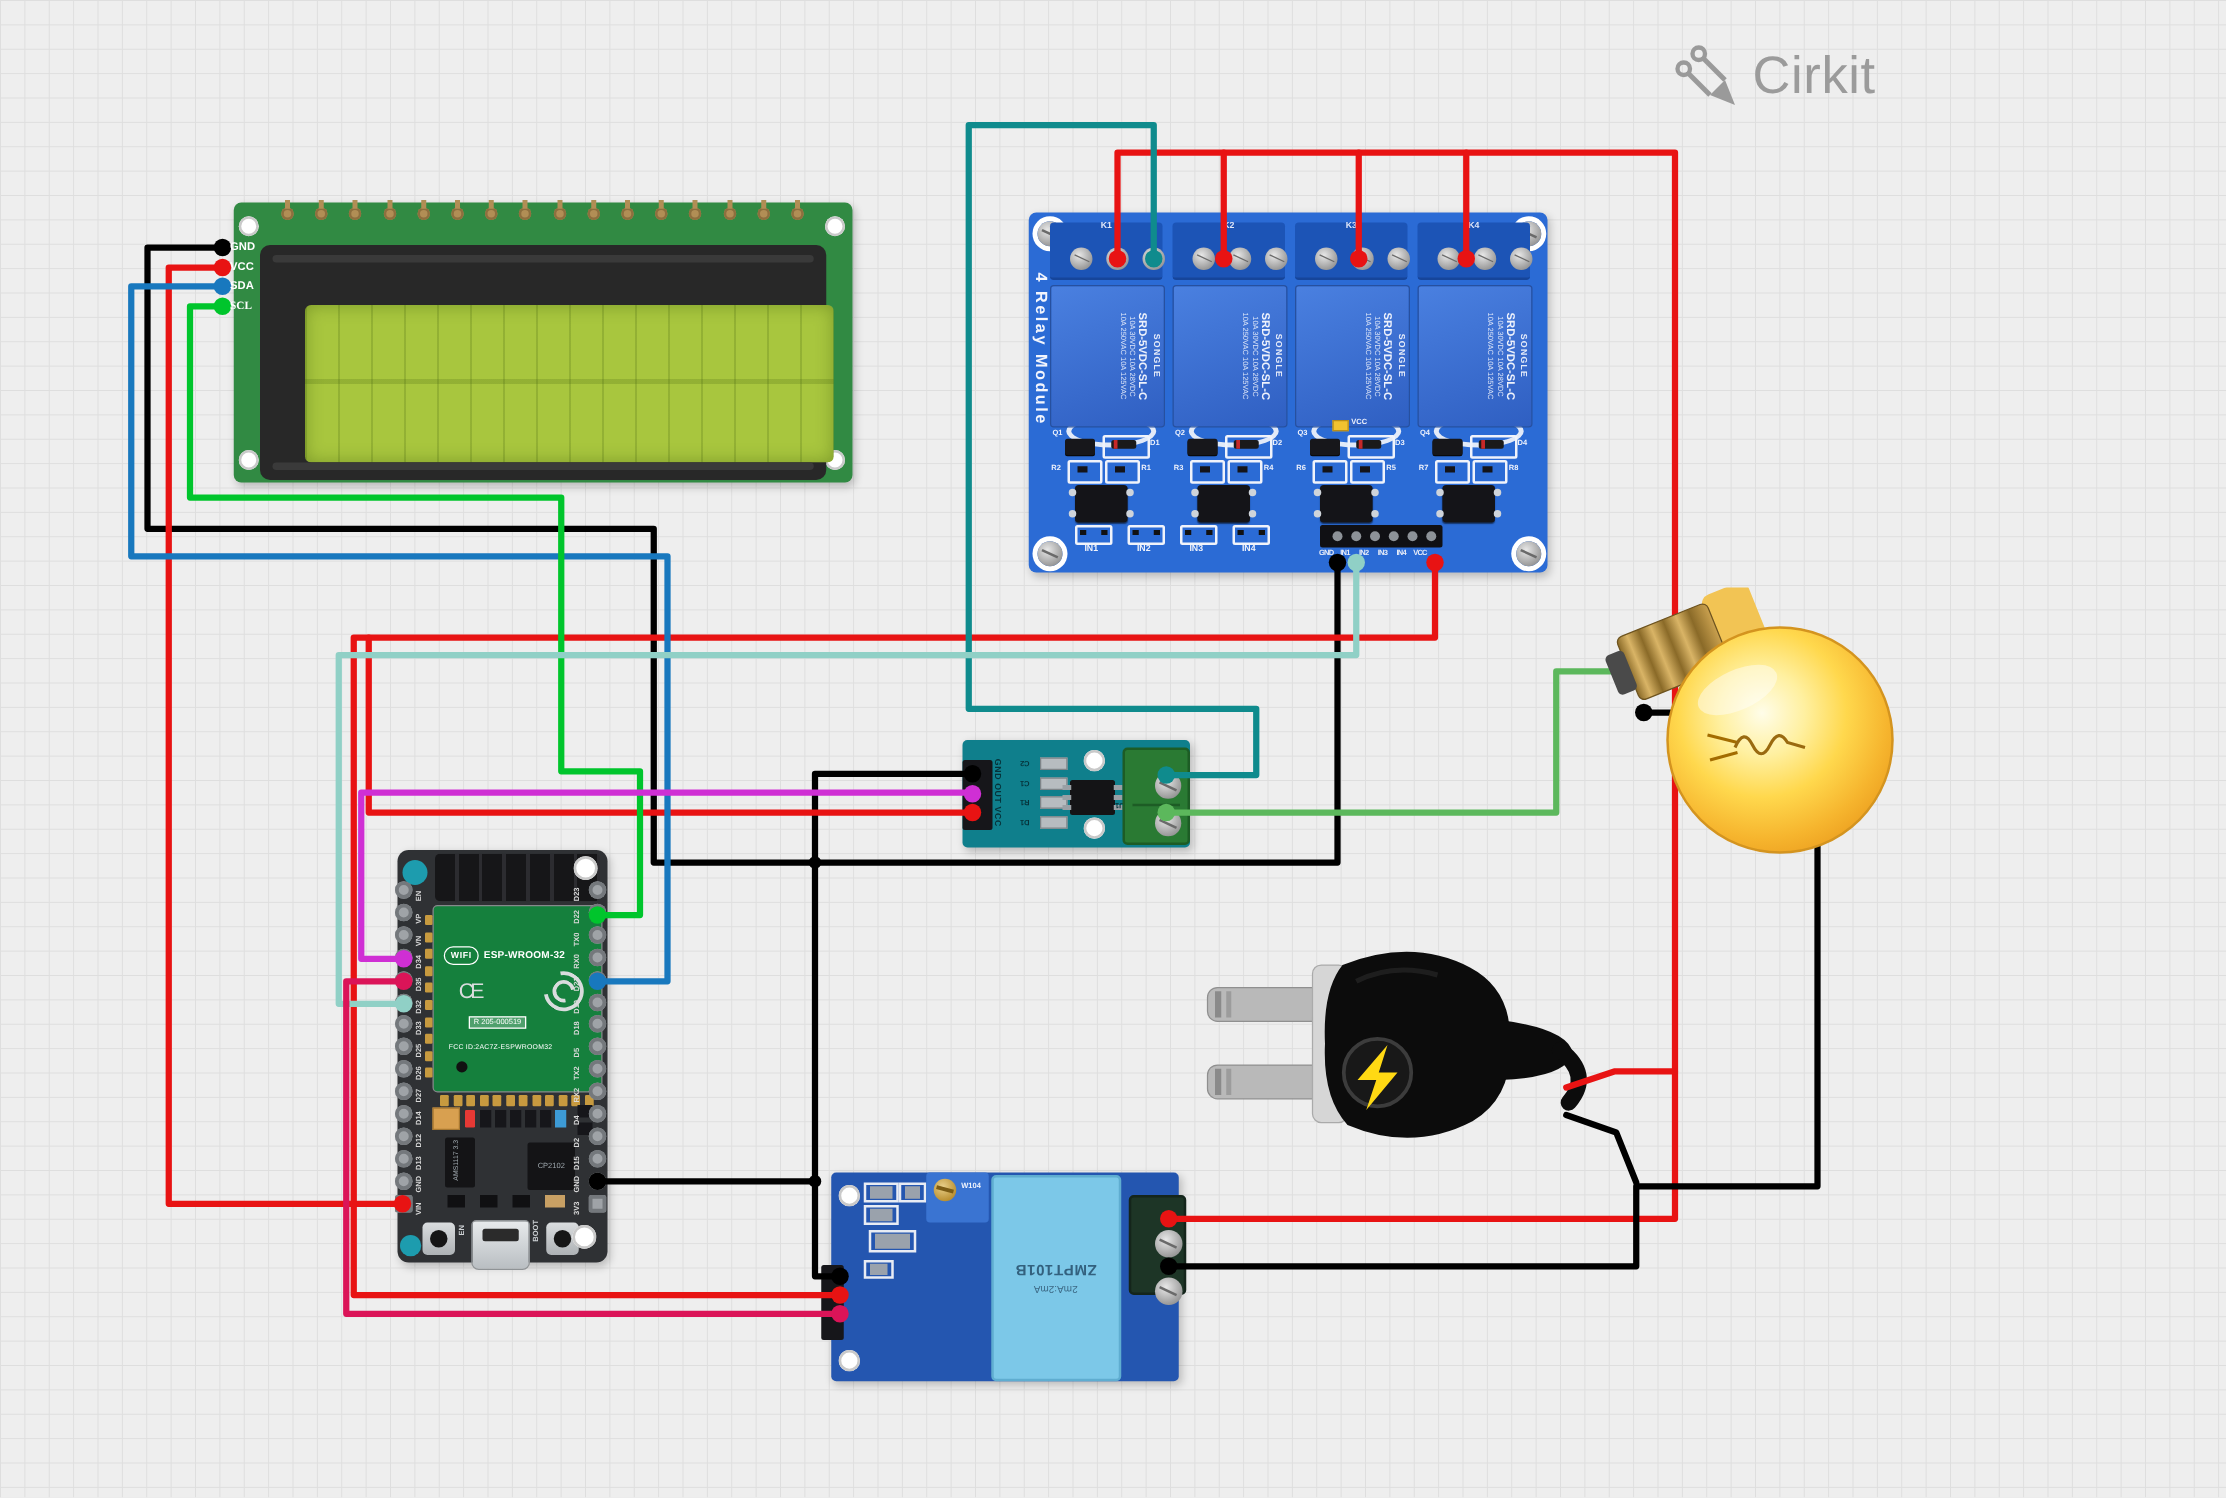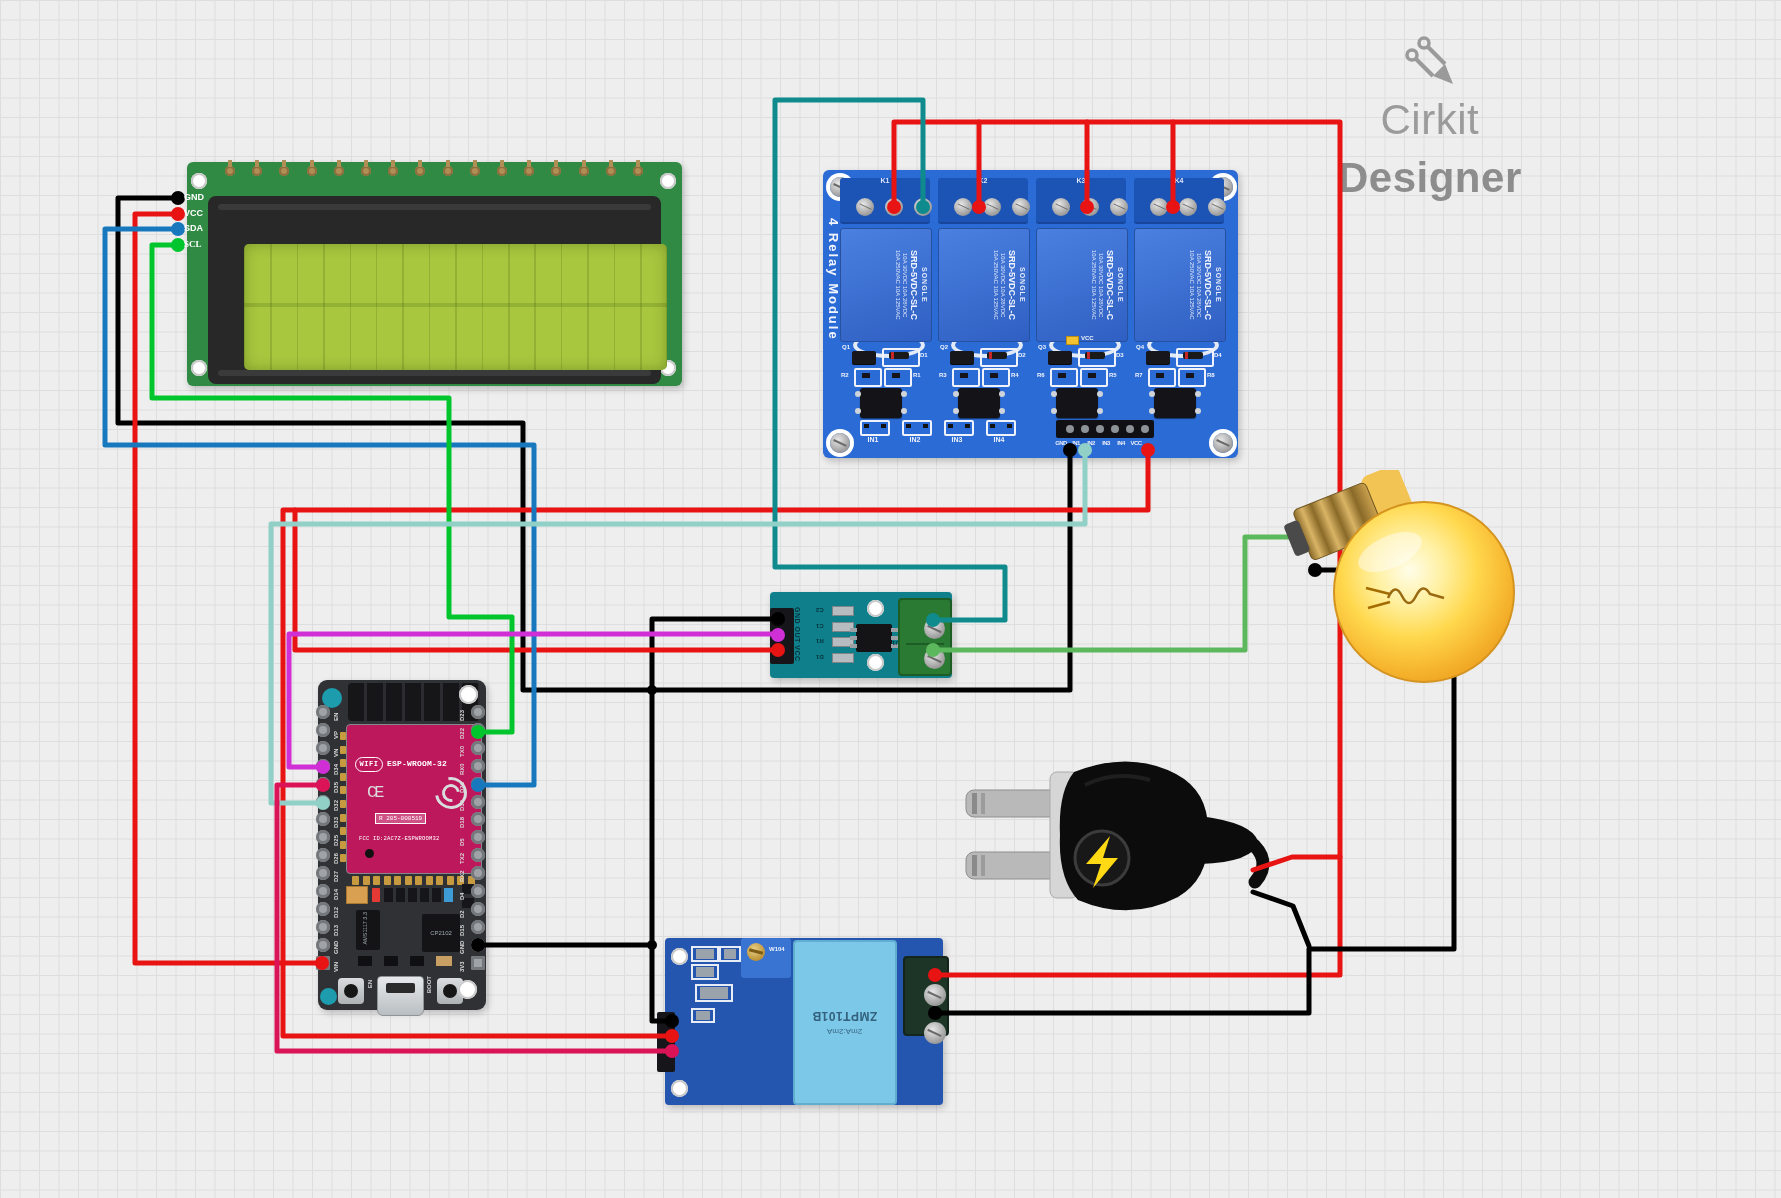--- a/index.html
+++ b/index.html
@@ -9,21 +9,21 @@
     background-size:19.5px 19.5px;}
   .abs{position:absolute;}
   .board{position:absolute;border-radius:6px;box-shadow:2px 3px 7px rgba(0,0,0,.22);z-index:10;}
   .hole{position:absolute;background:#fff;border-radius:50%;box-shadow:inset 0 0 0 2px #c9c9c9;}
   .screw{position:absolute;border-radius:50%;background:radial-gradient(circle at 40% 35%,#e8e8e8,#9b9b9b 70%,#7c7c7c);}
   .screw:after{content:"";position:absolute;left:15%;top:46%;width:70%;height:8%;background:#6a6a6a;transform:rotate(25deg);}
   .vtext{writing-mode:vertical-rl;} 
   .vflip{writing-mode:vertical-rl;transform:rotate(180deg);} 
   .r180{transform:rotate(180deg);}
   
-  .logo{position:absolute;left:1338px;top:34px;display:flex;align-items:center;gap:10px;z-index:5;flex-direction:column;}
+  .logo{position:absolute;left:1338px;top:34px;display:flex;align-items:center;gap:10px;z-index:5;}
   .logo .w1{font-size:42px;font-weight:400;color:#9b9b9b;letter-spacing:.5px;}
   .logo .w2{font-size:42px;font-weight:700;color:#8d8d8d;letter-spacing:.5px;}
   
   #lcd{left:187px;top:162px;width:495px;height:224px;background:#318a43;}
   #lcd .bezel{position:absolute;left:21px;top:34px;width:453px;height:188px;background:#282828;border-radius:8px;}
   #lcd .bezel:before{content:"";position:absolute;left:10px;top:8px;right:10px;height:6px;background:#3a3a3a;border-radius:3px;}
   #lcd .bezel:after{content:"";position:absolute;left:10px;bottom:8px;right:10px;height:6px;background:#3a3a3a;border-radius:3px;}
   #lcd .screen{position:absolute;left:36px;top:48px;width:423px;height:126px;border-radius:5px;background:#a8c63e;
      background-image:repeating-linear-gradient(90deg,rgba(70,100,15,.22) 0 1.5px,transparent 1.5px 26.4px),
        linear-gradient(rgba(70,100,15,0) 0 59px,rgba(70,100,15,.22) 59px 63px,rgba(70,100,15,0) 63px);
@@ -58,21 +58,21 @@
   #relay .header{position:absolute;left:233px;top:250px;width:98px;height:18px;background:#101014;border-radius:2px;}
   .hpin{position:absolute;top:5px;width:8px;height:8px;border-radius:50%;background:#8d9298;}
   .hlabel{position:absolute;top:270px;width:18px;text-align:center;color:#e7ecf8;font-size:6px;font-weight:bold;letter-spacing:-.6px;}
   .pwrled{position:absolute;left:243px;top:166px;width:11px;height:7px;background:#f2c230;border:1px solid #b98d18;}
   .pwrtxt{position:absolute;left:258px;top:165px;color:#eef2fc;font-size:6px;font-weight:bold;}
   
   #esp32{left:318px;top:680px;width:168px;height:330px;background:#2f3134;border-radius:9px;}
   .tealdot{position:absolute;border-radius:50%;background:#1d9cae;}
   #esp32 .antenna{position:absolute;left:30px;top:3px;width:132px;height:38px;background:#161618;border-radius:4px;
     background-image:repeating-linear-gradient(90deg,transparent 0 16px,#2c2c30 16px 19px);}
-  #esp32 .shield{position:absolute;left:28px;top:44px;width:134px;height:148px;background:#be185d;border:1px solid #86898b;border-radius:4px;color:#fff;font-family:Liberation Mono, monospace;}
+  #esp32 .shield{position:absolute;left:28px;top:44px;width:134px;height:148px;background:#15803d;border:1px solid #86898b;border-radius:4px;color:#fff;}
   #esp32 .wifi{position:absolute;left:8px;top:32px;width:26px;height:13px;border:1.5px solid #fff;border-radius:8px;font-size:7px;font-weight:bold;text-align:center;line-height:13px;letter-spacing:.5px;}
   #esp32 .mod{position:absolute;left:40px;top:34px;font-size:8px;font-weight:bold;letter-spacing:.2px;}
   #esp32 .ce{position:absolute;left:20px;top:58px;font-size:17px;color:#d9dcdd;letter-spacing:-3px;}
   #esp32 .swirl{position:absolute;right:14px;top:52px;width:26px;height:26px;border:3px solid #d9dcdd;border-radius:50%;border-left-color:transparent;transform:rotate(35deg);}
   #esp32 .swirl:before{content:"";position:absolute;left:4px;top:4px;width:12px;height:12px;border:3px solid #d9dcdd;border-radius:50%;border-right-color:transparent;}
   #esp32 .cert{position:absolute;left:28px;top:88px;font-size:6px;background:rgba(255,255,255,.25);padding:1px 3px;border:1px solid #fff;}
   #esp32 .fcc{position:absolute;left:12px;top:110px;font-size:5.5px;letter-spacing:.2px;}
   #esp32 .blackdot{position:absolute;left:18px;top:124px;width:9px;height:9px;border-radius:50%;background:#111;}
   .goldpad{position:absolute;background:#c79a3f;border-radius:1px;}
   .esppad{position:absolute;width:14px;height:14px;border-radius:50%;background:#9fa3a7;box-shadow:inset 0 0 0 3px #74787c;z-index:11;}
@@ -120,21 +120,20 @@
     <svg width="54" height="52" viewBox="0 0 54 52">
       <g stroke="#9a9a9a" stroke-width="4" fill="none">
         <line x1="12" y1="24" x2="30" y2="42"></line>
         <line x1="24" y1="12" x2="42" y2="30"></line>
       </g>
       <circle cx="9" cy="21" r="5" fill="none" stroke="#9a9a9a" stroke-width="3.5"></circle>
       <circle cx="21" cy="9" r="5" fill="none" stroke="#9a9a9a" stroke-width="3.5"></circle>
       <polygon points="30,42 42,30 50,50" fill="#9a9a9a"></polygon>
     </svg>
     <span class="w1">Cirkit</span>
-    <span class="w2">Designer</span>
   </div>
 
   <div id="lcd" class="board">
     <div class="hole" style="left:4px;top:11px;width:16px;height:16px;"></div>
     <div class="hole" style="left:473px;top:11px;width:16px;height:16px;"></div>
     <div class="hole" style="left:4px;top:198px;width:16px;height:16px;"></div>
     <div class="hole" style="left:473px;top:198px;width:16px;height:16px;"></div>
     <div id="lcd-toppins">
         <div class="lcdpin" style="left: 38px;"></div>
         <div class="lcdpin" style="left: 65.2px;"></div>

